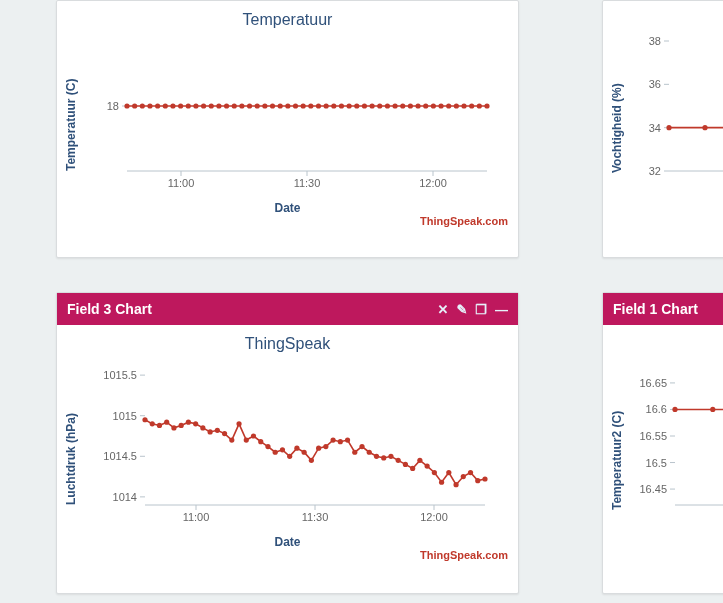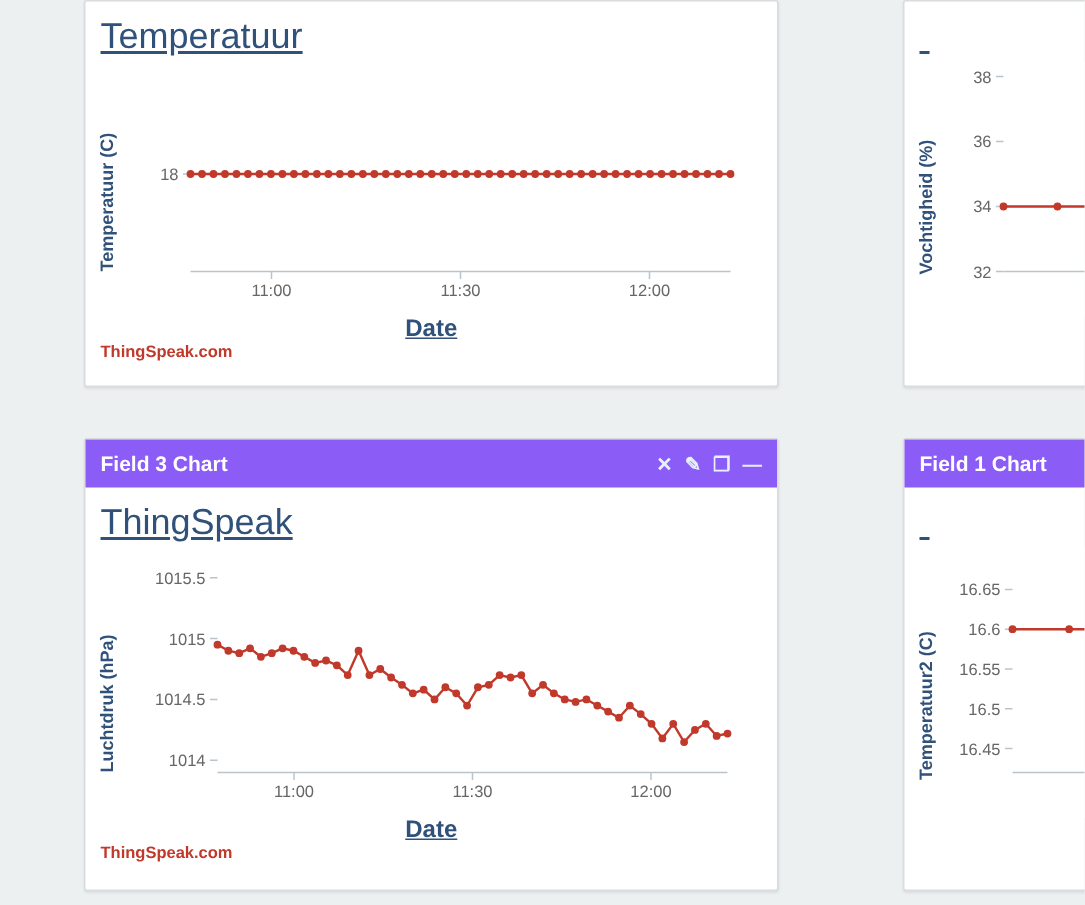--- a/index.html
+++ b/index.html
@@ -1,27 +1,27 @@
 <!DOCTYPE html>
 <html><head>
 <meta charset="utf-8">
 <style>
   html,body{margin:0;padding:0;background:#ecf0f1;font-family:Arial,Helvetica,sans-serif;}
   .stage{position:relative;width:723px;height:603px;overflow:hidden;}
   .panel{position:absolute;background:#fff;border:1px solid #d9dcde;border-radius:2px;box-shadow:0 1px 2px rgba(0,0,0,.08);}
-  .panel-header{background:#8b5cf6;color:#fff;font-size:14px;font-weight:bold;padding:8px 10px;display:flex;align-items:center;justify-content:space-between;}
+  .panel-header{background:#be185d;color:#fff;font-size:14px;font-weight:bold;padding:8px 10px;display:flex;align-items:center;justify-content:space-between;}
   .panel-header .tools{display:flex;gap:8px;font-size:13px;color:#e6f1fa;}
   .panel-header .tools span{cursor:pointer;display:inline-flex;align-items:center;line-height:1;}
   .chart-box{padding:6px 10px 8px 10px;}
-  .chart-title{font-size:24px;color:#30517a;padding:4px 0 2px;text-decoration:underline;}
+  .chart-title{text-align:center;font-size:16px;color:#30517a;padding:4px 0 2px;}
   .chart-frame{position:relative;background:#fff;}
   svg{display:block;}
   .ytitle{position:absolute;left:-2px;top:50%;transform:rotate(-90deg) translate(0,-50%);transform-origin:left top;color:#30517a;font-size:12px;font-weight:bold;white-space:nowrap;}
-  .xtitle{text-align:center;color:#30517a;font-size:16px;font-weight:bold;text-decoration:underline;}
-  .credit{font-size:11px;font-weight:bold;}
+  .xtitle{text-align:center;color:#30517a;font-size:12px;font-weight:bold;}
+  .credit{text-align:right;font-size:11px;font-weight:bold;}
   .credit a{color:#c0392b;text-decoration:none;}
   .tick-label{font-size:11px;fill:#666;}
   .axis-line{stroke:#b9c4cc;stroke-width:1;}
   .series-line{stroke:#c0392b;stroke-width:1.6;fill:none;}
   .series-pt{fill:#c0392b;}
   .tick-mark{stroke:#b9c4cc;stroke-width:1;}
 </style>
 </head>
 <body>
 <div class="stage">

